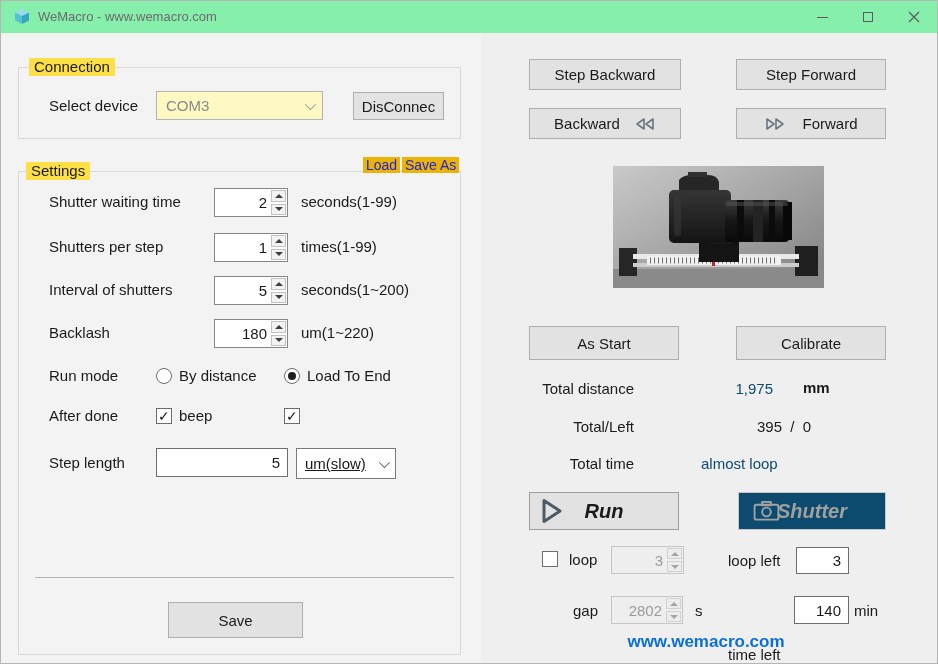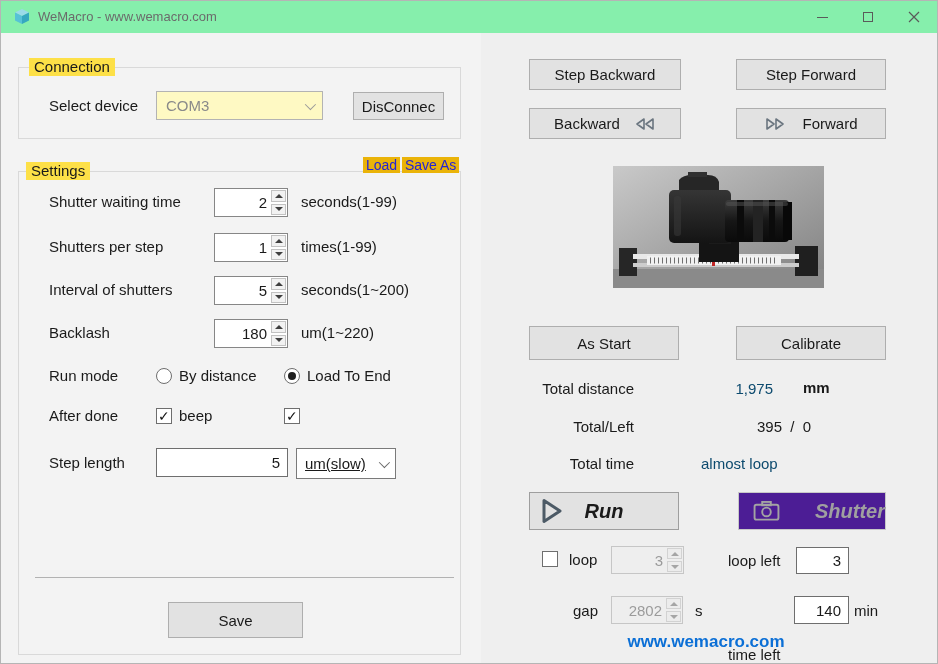--- a/index.html
+++ b/index.html
@@ -51,21 +51,21 @@
   .textinput { position:absolute; background:#fff; border:1px solid #6e6e6e; font-size:15px;
                display:flex; align-items:center; justify-content:flex-end; padding:0 7px; }
   .radio { position:absolute; width:16px; height:16px; border-radius:50%; border:1px solid #6e6e6e; background:#fff; }
   .radio.on::after { content:""; position:absolute; left:3px; top:3px; width:8px; height:8px; border-radius:50%; background:#1f1f1f; }
   .cb { position:absolute; width:16px; height:16px; border:1px solid #6e6e6e; background:#fff; }
   .cb.on::after { content:"✓"; position:absolute; left:1px; top:-1px; font-size:14px; color:#111; }
   .divider { position:absolute; height:1px; background:#b2b2b2; }
   .statval { position:absolute; font-size:15px; white-space:pre; }
   .muted { color:#0c4a6e; }
   .bigbtn-label { font-size:20px; font-weight:bold; font-style:italic; }
-  .btn-shutter { background:#4c1d95; border-color:#c8c8c8;justify-content:flex-end; }
+  .btn-shutter { background:#0c4a6e; border-color:#c8c8c8; }
   .btn-shutter .bigbtn-label { color:#a0a0a0; }
   .icon-left { position:absolute; left:11px; top:50%; transform:translateY(-50%); display:flex; }
   .brand-link { position:absolute; font-size:17px; font-weight:bold; color:var(--brand-blue,#0b6fd6); text-align:center; cursor:pointer; }
   .photo { position:absolute; left:612px; top:165px; width:211px; height:122px; }
 </style>
 </head>
 <body>
 
 <div class="window">
 

